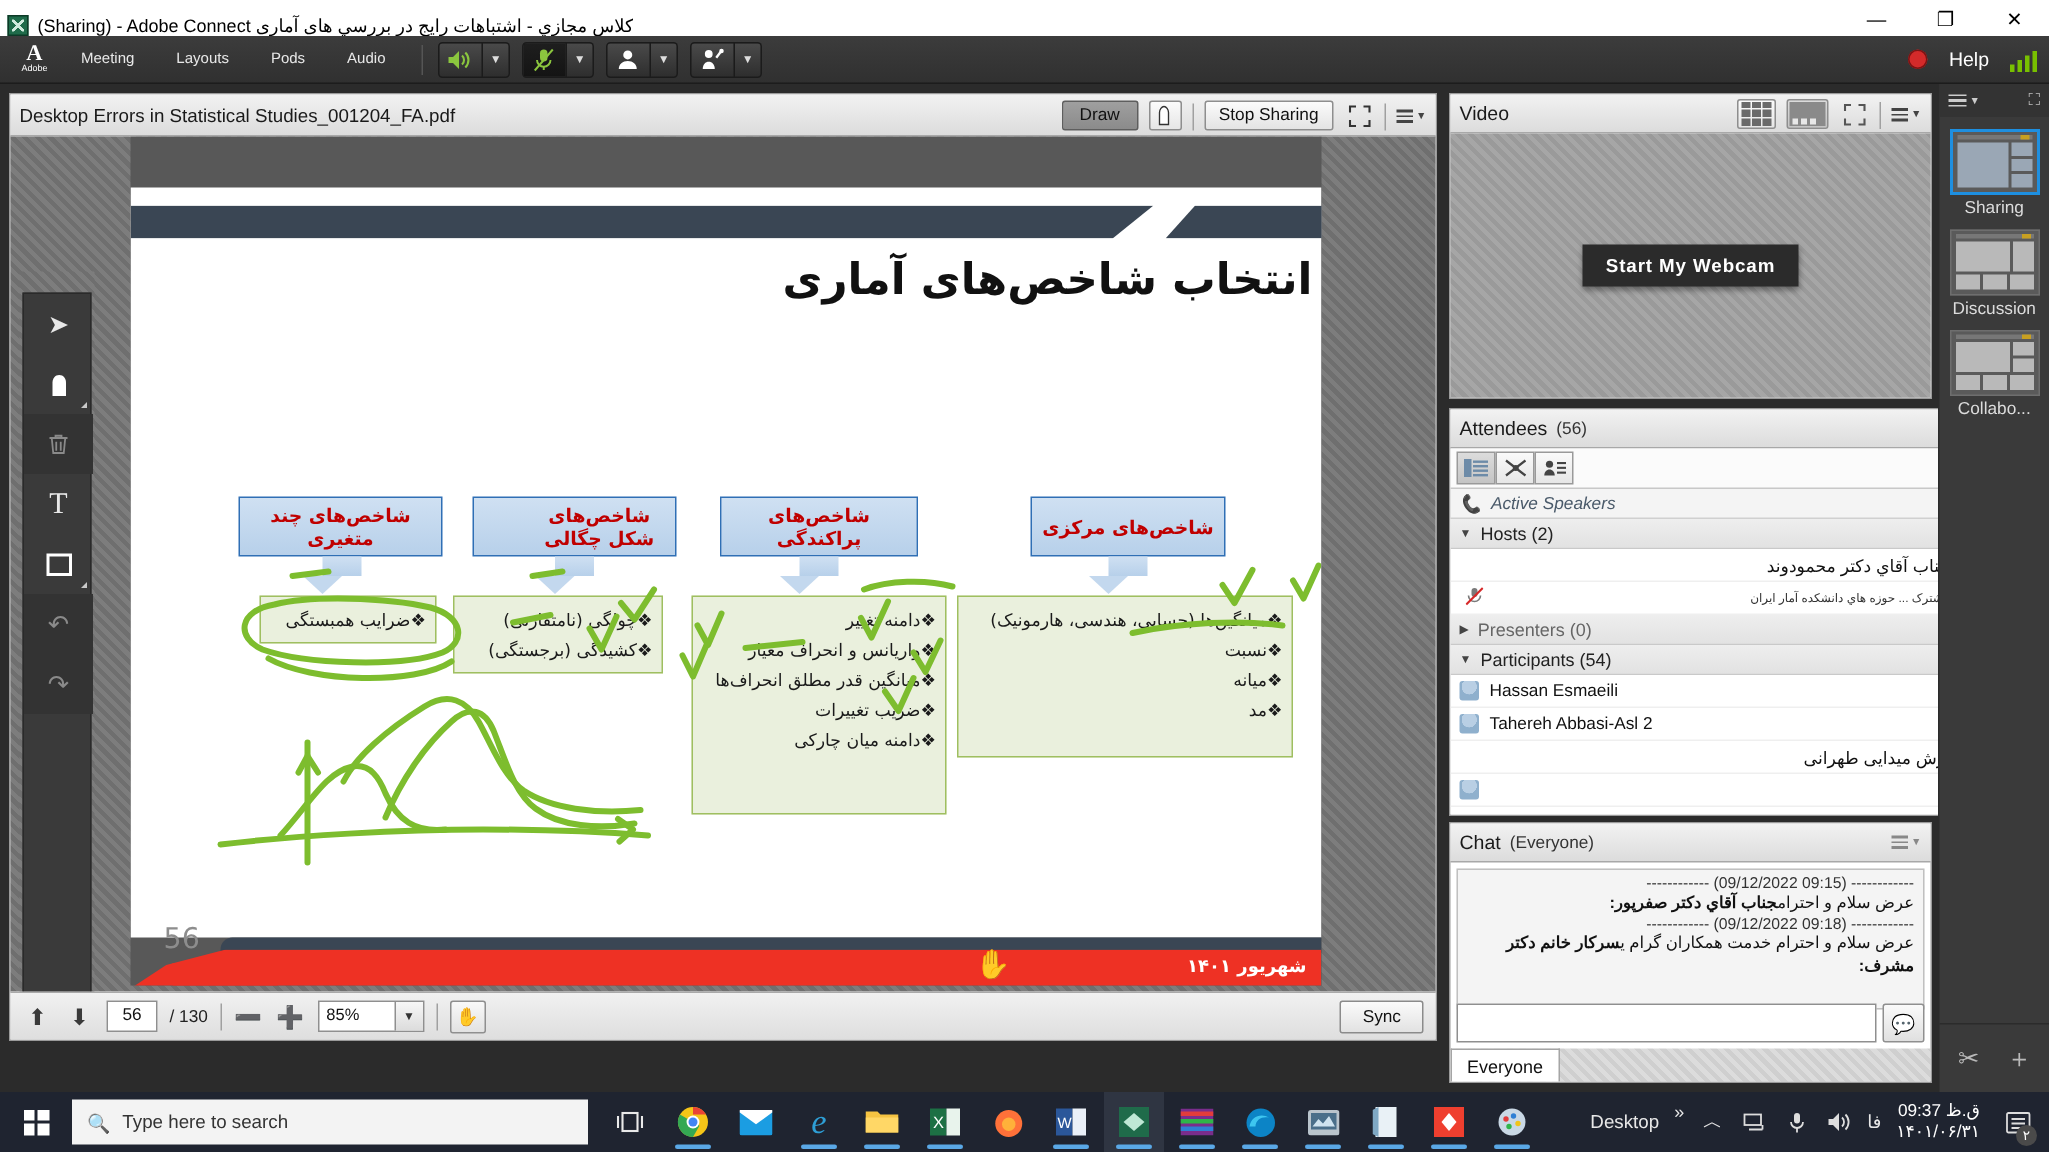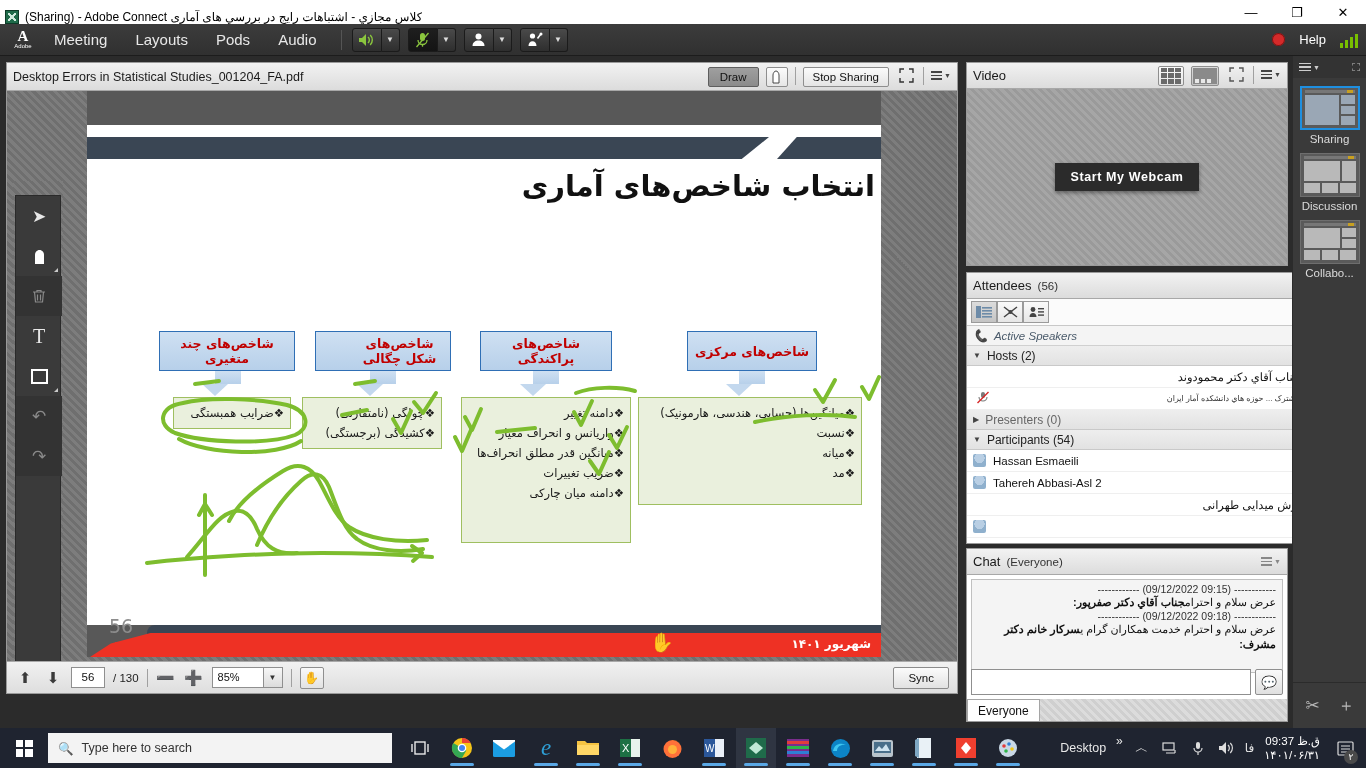--- a/index.html
+++ b/index.html
@@ -43,21 +43,21 @@
     border-bottom:1px solid #1c1c1c;
     display:flex; align-items:center;
   }
   .adobe-logo{
     width:34px;height:30px; margin-left:6px; display:flex; flex-direction:column;
     align-items:center; justify-content:center; color:#fff; flex:none;
   }
   .adobe-logo .a{ font-size:15px; font-weight:bold; line-height:13px; font-family:"Liberation Serif",serif;}
   .adobe-logo .w{ font-size:6px; line-height:7px; }
   .menu-item{
-    color:#e8e8e8; font-size:15px; padding:4px 14px; cursor:default;
+    color:#e8e8e8; font-size:10px; padding:4px 14px; cursor:default;
   }
   .menu-sep{ width:1px;height:20px;background:#555; margin:0 10px; }
   .btn-group{ display:flex; margin-right:8px; }
   .tbtn{
     height:24px; min-width:30px; background:linear-gradient(#4a4a4a,#2e2e2e);
     border:1px solid #1b1b1b; border-radius:3px 0 0 3px;
     display:flex;align-items:center;justify-content:center; color:#8bc63e;
   }
   .tbtn.dark{ background:linear-gradient(#1e1e1e,#141414); }
   .tarrow{
@@ -76,21 +76,21 @@
   
   .share-pod{
     position:absolute; left:6px; top:62px; width:952px; height:632px;
     background:#ffffff; border:1px solid #9a9a9a;
   }
   .pod-header{
     height:28px; background:linear-gradient(#f2f2f2,#dcdcdc);
     border-bottom:1px solid #a8a8a8; display:flex; align-items:center; padding:0 6px;
   }
   .pod-title{ font-size:12.5px; color:#1a1a1a; }
-  .pod-right{ margin-left:auto; display:flex; align-items:flex-start; gap:7px; }
+  .pod-right{ margin-left:auto; display:flex; align-items:flex-end; gap:7px; }
   .btn-grey{
     height:20px; padding:0 11px; background:linear-gradient(#9f9f9f,#8b8b8b);
     border:1px solid #5e5e5e; border-radius:2px; color:#111; font-size:11.5px;
     display:flex;align-items:center;
   }
   .btn-light{
     height:20px; padding:0 9px; background:linear-gradient(#fbfbfb,#e4e4e4);
     border:1px solid #8e8e8e; border-radius:2px; color:#111; font-size:11.5px;
     display:flex;align-items:center;
   }

